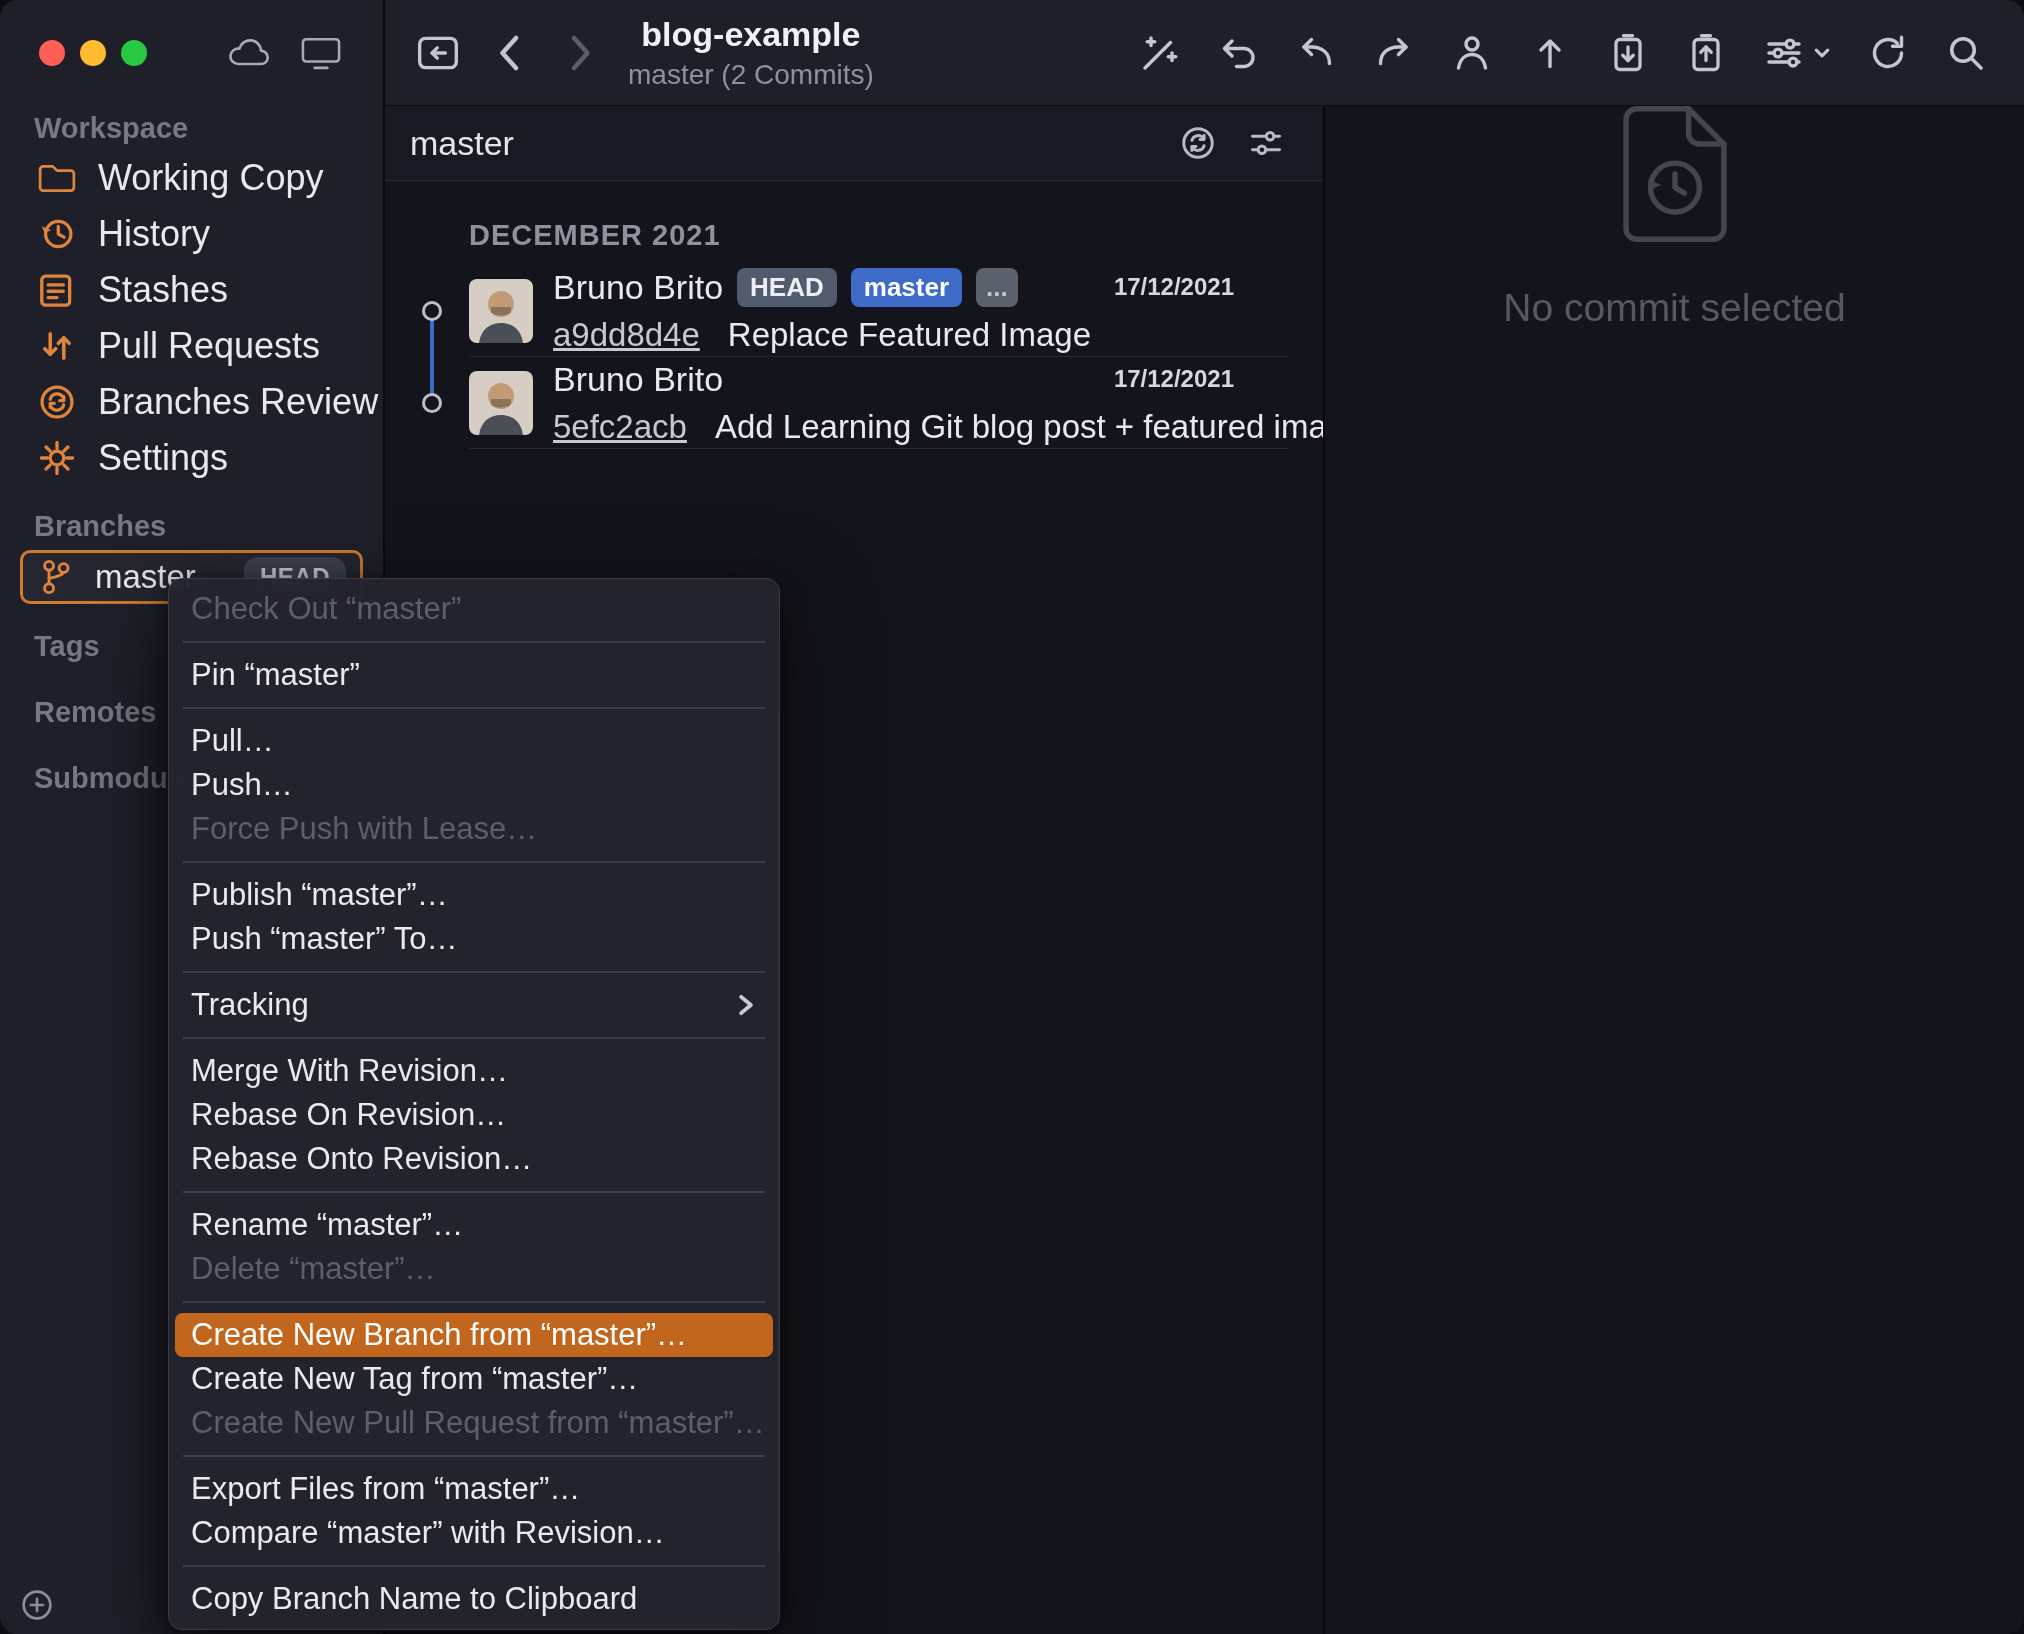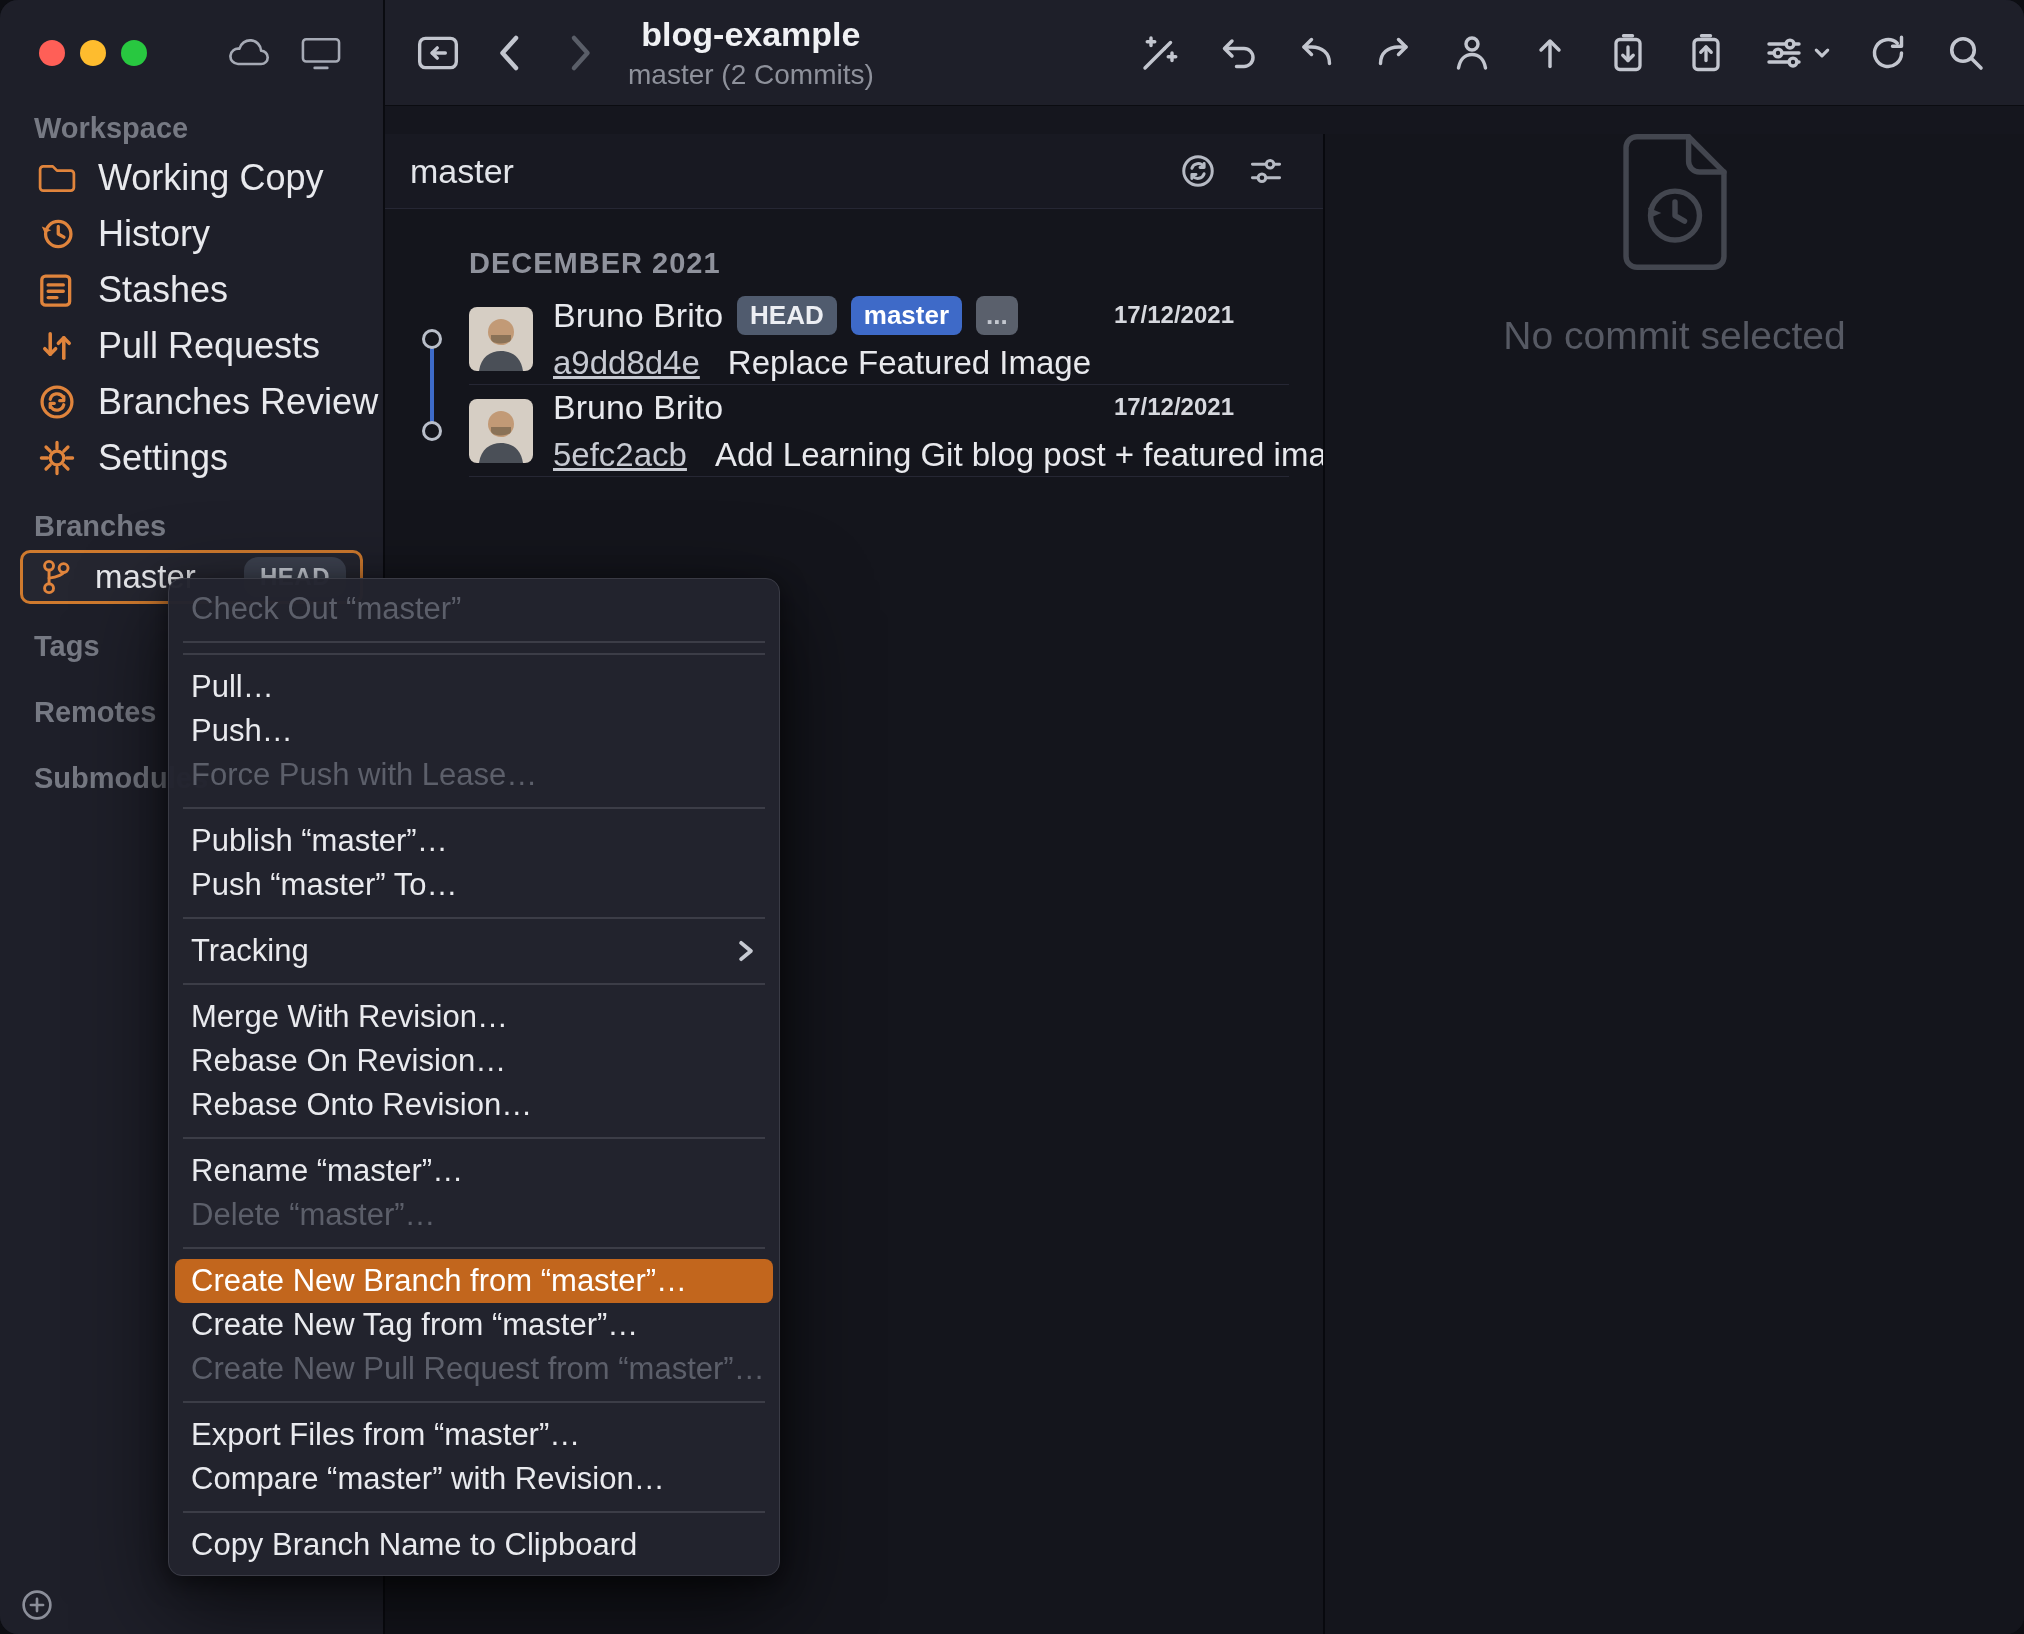--- a/index.html
+++ b/index.html
@@ -26,21 +26,21 @@
   .nav-icon { width:38px; height:38px; flex:0 0 38px; color:#e0843c; display:flex; }
   .branch-row { height:54px; margin:2px 20px 0 20px; display:flex; align-items:center;
     gap:18px; padding:0 14px 0 16px; border:3px solid #cf7a2e; border-radius:10px;
     background:rgba(255,255,255,0.035); font-size:33px; color:#e8e9ed; }
   .head-pill { margin-left:auto; background:#3d4250; color:#ccd1da; font-size:24px;
     font-weight:700; padding:6px 16px; border-radius:14px; letter-spacing:0.5px; }
   .add-button { position:absolute; left:16px; bottom:8px; width:42px; height:42px;
     color:#8b8e99; display:flex; align-items:center; justify-content:center; }
 
   
-  .main { flex:1; display:flex; flex-direction:column; height:100%; min-width:0;gap:28px; }
+  .main { flex:1; display:flex; flex-direction:column; height:100%; min-width:0; }
   .toolbar { height:106px; flex:0 0 106px; background:#1e1f29; border-bottom:1px solid #0b0c11;
     display:flex; align-items:center; padding:0 36px 0 31px; color:#c3c6cf; }
   .tb-icon { width:44px; height:44px; display:flex; align-items:center; justify-content:center; }
   .tb-icon.disabled { color:#5a5e68; }
   .nav-chevrons { display:flex; gap:26px; margin-left:28px; }
   .title-block { margin-left:26px; text-align:center; line-height:1.18; }
   .window-title { font-size:34px; font-weight:700; color:#f0f1f4; }
   .window-subtitle { font-size:28px; color:#8e919b; margin-top:4px; }
   .toolbar-right { margin-left:auto; display:flex; align-items:center; gap:34px; }
   .icon-with-chevron { display:flex; align-items:center; gap:6px; }
@@ -421,20 +421,21 @@
           </svg>
         </span>
         <div class="empty-message">No commit selected</div>
       </section>
     </div>
   </div>
 
   <div class="context-menu">
     <div class="menu-item disabled">Check Out “master”</div>
     <div class="menu-sep"></div>
+    <div class="menu-item">Pin “master”</div>
     <div class="menu-sep"></div>
     <div class="menu-item">Pull…</div>
     <div class="menu-item">Push…</div>
     <div class="menu-item disabled">Force Push with Lease…</div>
     <div class="menu-sep"></div>
     <div class="menu-item">Publish “master”…</div>
     <div class="menu-item">Push “master” To…</div>
     <div class="menu-sep"></div>
     <div class="menu-item has-submenu">
       <span>Tracking</span>

